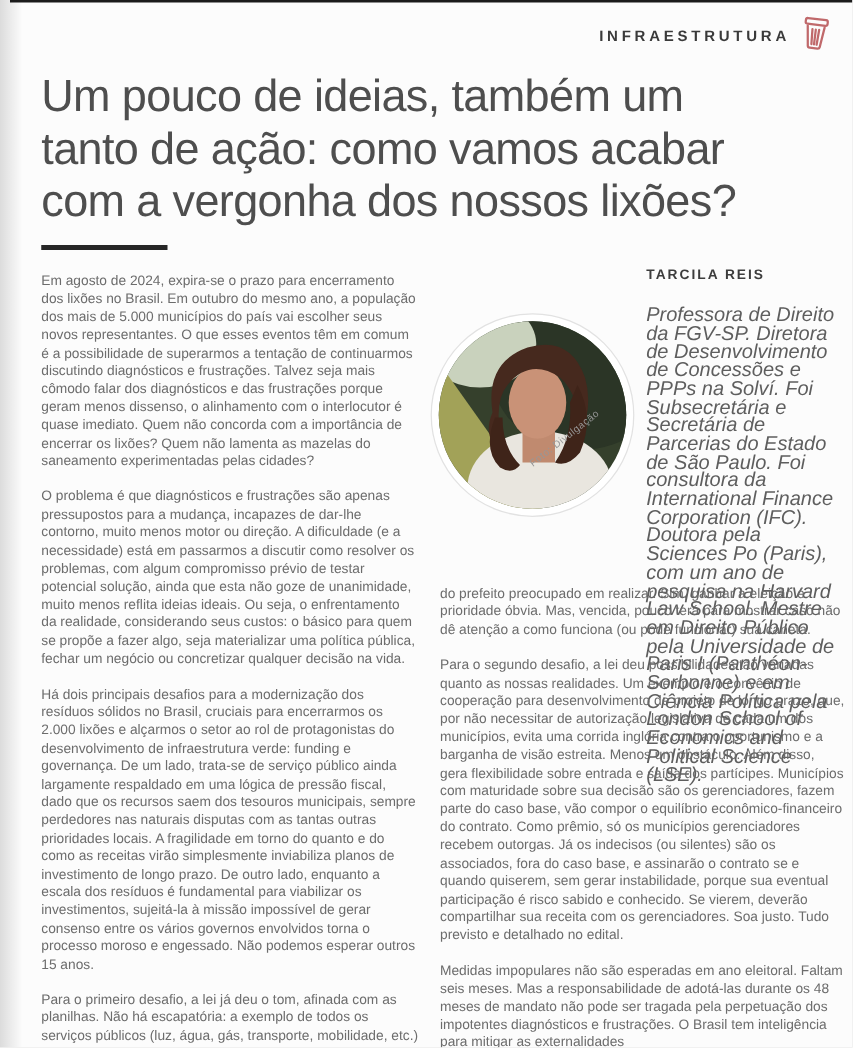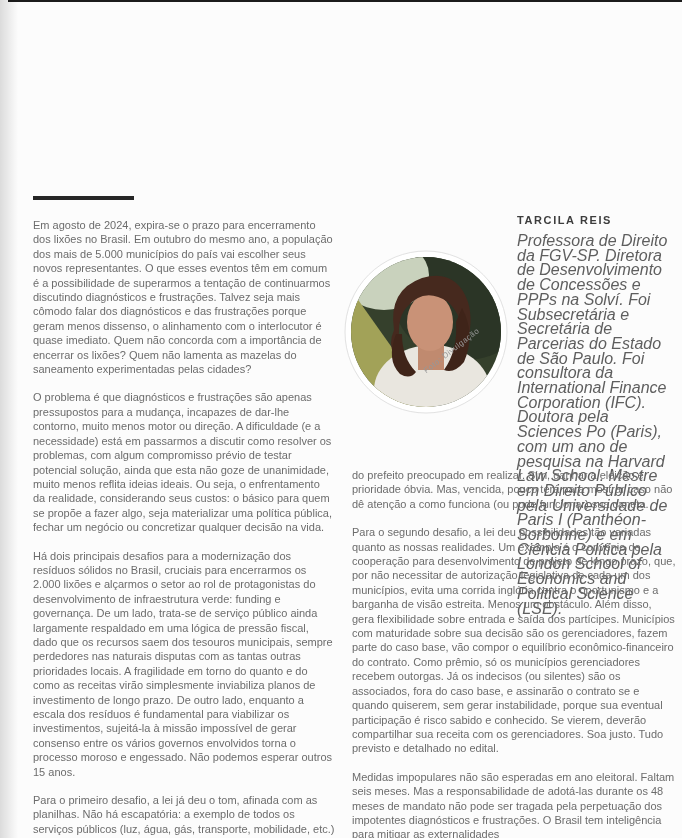--- a/index.html
+++ b/index.html
@@ -50,21 +50,21 @@
   }
   .col-left p, .col-right p {
     font-size: 11px; line-height: 14.4px; color: #6c6c6c;
     margin-bottom: 14px;
   }
   .author-bio {
     position: absolute; left: 517px; top: 214px; width: 160px;
   }
   .author-name {
     font-size: 11px; font-weight: bold; letter-spacing: 1.6px;
-    color: #3d3d3d; margin-bottom: 8px;
+    color: #3d3d3d; margin-bottom: 20px;
   }
   .bio-text {
     font-size: 16px; line-height: 14.7px; font-style: italic; color: #5e5e5e;
   }
   .author-photo {
     position: absolute; left: 344px; top: 250px; width: 164px; height: 164px;
   }
   .photo-credit {
     position: absolute; left: 78px; top: 118px;
     transform: rotate(-38deg); transform-origin: left top;
@@ -73,21 +73,34 @@
   }
 </style>
 </head>
 <body>
 
 <div class="page">
 
   <div class="edge-shadow"></div>
   <div class="top-rule"></div>
 
+  <header class="category-header">
+    <span class="category-label">INFRAESTRUTURA</span>
+    <span class="trash">
+      <svg width="24" height="27" viewBox="0 0 24 27" fill="none" stroke="#c0696b" stroke-width="1.8" stroke-linecap="round" stroke-linejoin="round">
+        <rect x="3.2" y="2.2" width="17.6" height="4.6" rx="1.6"></rect>
+        <path d="M5.2 8.2 L7.2 24.2 Q7.4 25.6 8.9 25.6 L15.1 25.6 Q16.6 25.6 16.8 24.2 L18.8 8.2"></path>
+        <path d="M9.3 10.6 L9.9 22.6"></path>
+        <path d="M12 10.6 L12 22.6"></path>
+        <path d="M14.7 10.6 L14.1 22.6"></path>
+      </svg>
+    </span>
+  </header>
 
+  <h1 class="headline">Um pouco de ideias, também um tanto de ação: como vamos acabar com a vergonha dos nossos lixões?</h1>
   <div class="headline-rule"></div>
 
   <section class="col-left">
     <p>Em agosto de 2024, expira-se o prazo para encerramento dos lixões no Brasil. Em outubro do mesmo ano, a população dos mais de 5.000 municípios do país vai escolher seus novos representantes. O que esses eventos têm em comum é a possibilidade de superarmos a tentação de continuarmos discutindo diagnósticos e frustrações. Talvez seja mais cômodo falar dos diagnósticos e das frustrações porque geram menos dissenso, o alinhamento com o interlocutor é quase imediato. Quem não concorda com a importância de encerrar os lixões? Quem não lamenta as mazelas do saneamento experimentadas pelas cidades?</p>
     <p>O problema é que diagnósticos e frustrações são apenas pressupostos para a mudança, incapazes de dar-lhe contorno, muito menos motor ou direção. A dificuldade (e a necessidade) está em passarmos a discutir como resolver os problemas, com algum compromisso prévio de testar potencial solução, ainda que esta não goze de unanimidade, muito menos reflita ideias ideais. Ou seja, o enfrentamento da realidade, considerando seus custos: o básico para quem se propõe a fazer algo, seja materializar uma política pública, fechar um negócio ou concretizar qualquer decisão na vida.</p>
     <p>Há dois principais desafios para a modernização dos resíduos sólidos no Brasil, cruciais para encerrarmos os 2.000 lixões e alçarmos o setor ao rol de protagonistas do desenvolvimento de infraestrutura verde: funding e governança. De um lado, trata-se de serviço público ainda largamente respaldado em uma lógica de pressão fiscal, dado que os recursos saem dos tesouros municipais, sempre perdedores nas naturais disputas com as tantas outras prioridades locais. A fragilidade em torno do quanto e do como as receitas virão simplesmente inviabiliza planos de investimento de longo prazo. De outro lado, enquanto a escala dos resíduos é fundamental para viabilizar os investimentos, sujeitá-la à missão impossível de gerar consenso entre os vários governos envolvidos torna o processo moroso e engessado. Não podemos esperar outros 15 anos.</p>
     <p>Para o primeiro desafio, a lei já deu o tom, afinada com as planilhas. Não há escapatória: a exemplo de todos os serviços públicos (luz, água, gás, transporte, mobilidade, etc.) que conquistaram investimentos de longo prazo e incremento de qualidade, a fonte, a quantidade e o manuseio</p>
   </section>
 
   <div class="author-photo">

